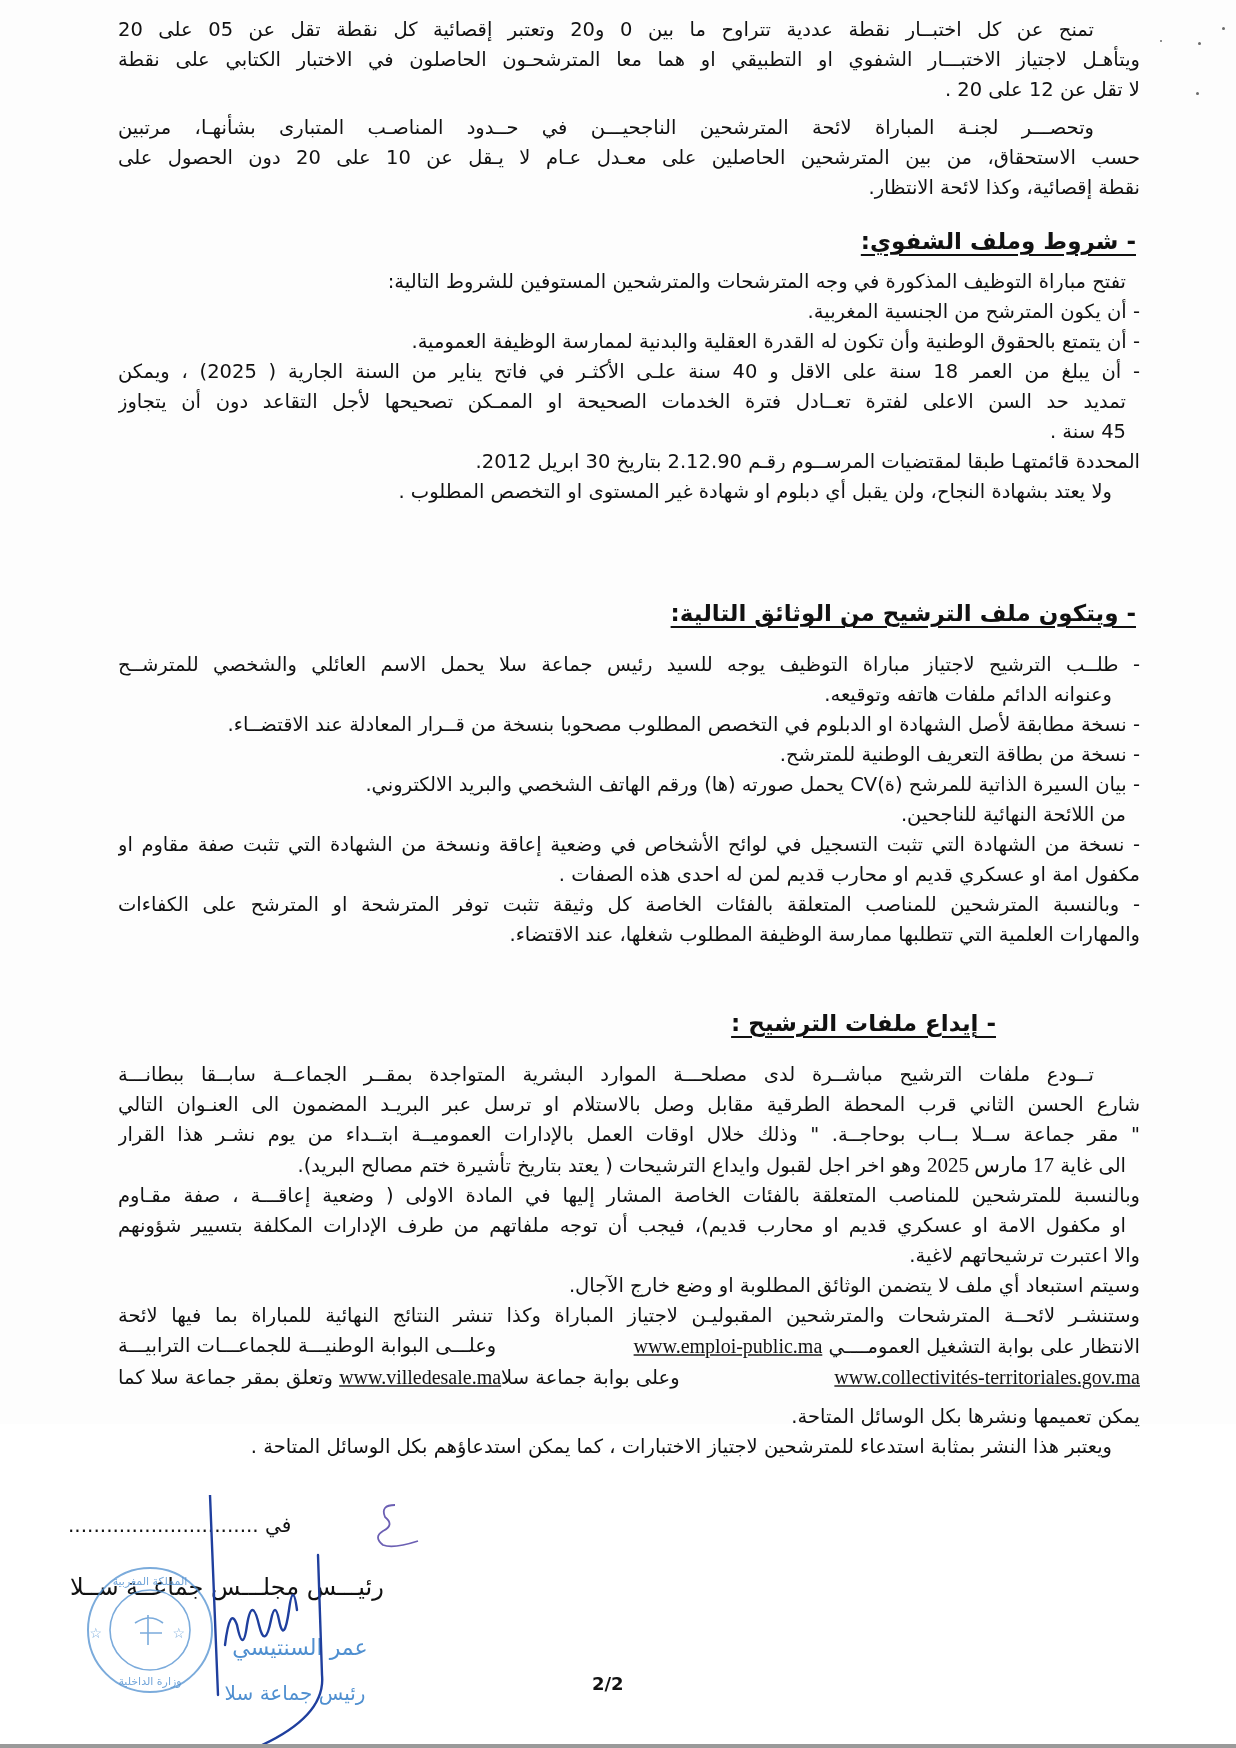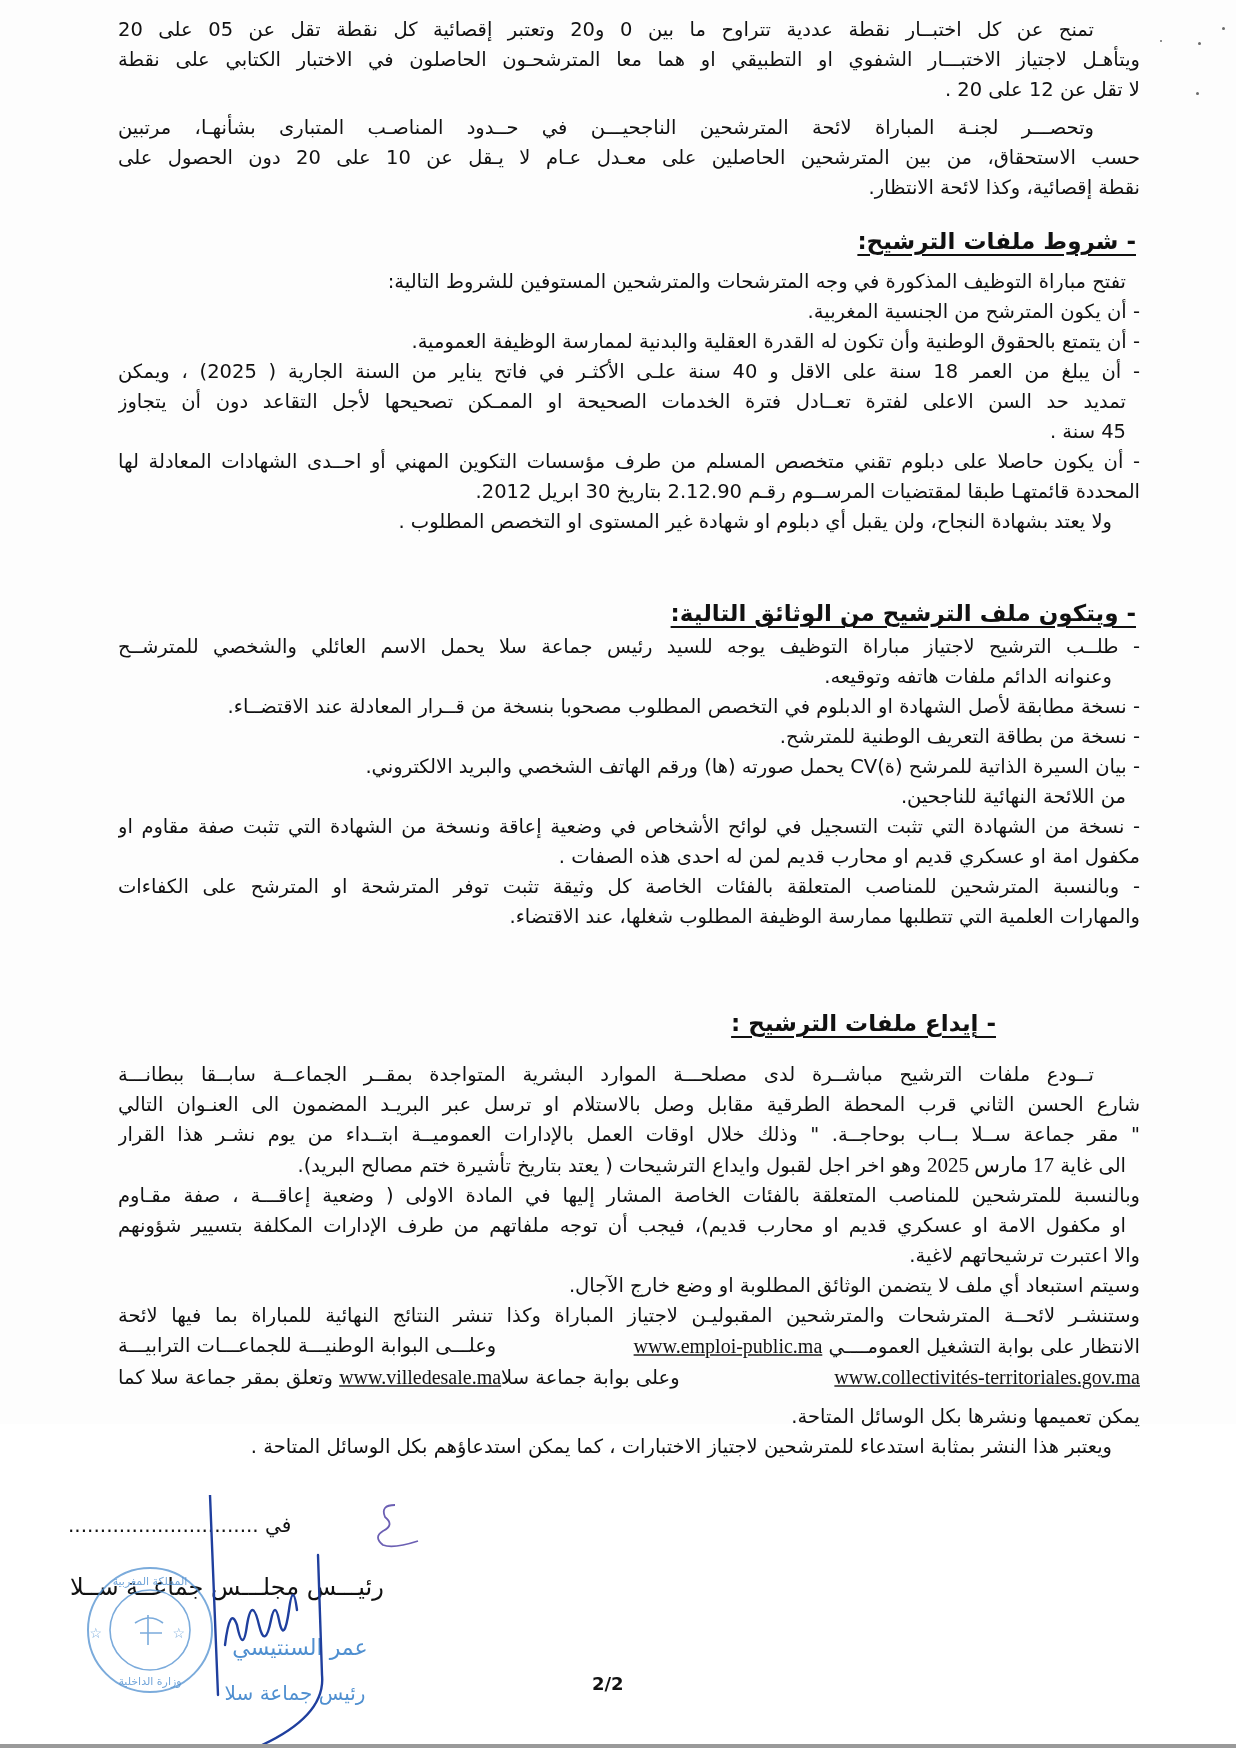--- a/index.html
+++ b/index.html
@@ -39,37 +39,36 @@
     <span class="line j">ويتأهـل لاجتياز الاختبـــار الشفوي او التطبيقي او هما معا المترشحـون الحاصلون في الاختبار الكتابي على نقطة</span>
     <span class="line">لا تقل عن 12 على 20 .</span>
   </div>
 
   <div class="text" style="top:113px;">
     <span class="line j indent">وتحصـــر لجنـة المباراة لائحة المترشحين الناجحيـــن في حــدود المناصـب المتبارى بشأنهـا، مرتبين</span>
     <span class="line j">حسب الاستحقاق، من بين المترشحين الحاصلين على معـدل عـام لا يـقل عن 10 على 20 دون الحصول على</span>
     <span class="line">نقطة إقصائية، وكذا لائحة الانتظار.</span>
   </div>
 
-  <div class="h" style="right:100px;top:228px;">- شروط ملفات الترشيح:</div>
+  <div class="h" style="right:100px;top:228px;">- شروط وملف الشفوي:</div>
 
   <div class="text" style="top:267px;">
     <span class="line indent-xs">تفتح مباراة التوظيف المذكورة في وجه المترشحات والمترشحين المستوفين للشروط التالية:</span>
     <span class="line">- أن يكون المترشح من الجنسية المغربية.</span>
     <span class="line">- أن يتمتع بالحقوق الوطنية وأن تكون له القدرة العقلية والبدنية لممارسة الوظيفة العمومية.</span>
     <span class="line j">- أن يبلغ من العمر 18 سنة على الاقل و 40 سنة علـى الأكثـر في فاتح يناير من السنة الجارية ( 2025) ، ويمكن</span>
     <span class="line j indent-xs">تمديد حد السن الاعلى لفترة تعــادل فترة الخدمات الصحيحة او الممـكن تصحيحها لأجل التقاعد دون أن يتجاوز</span>
     <span class="line indent-xs">45 سنة .</span>
-    <span class="line j">- أن يكون حاصلا على دبلوم تقني متخصص المسلم من طرف مؤسسات التكوين المهني أو احــدى الشهادات المعادلة لها</span>
     <span class="line">المحددة قائمتهـا طبقا لمقتضيات المرســوم رقـم 2.12.90 بتاريخ 30 ابريل 2012.</span>
     <span class="line indent-s">ولا يعتد بشهادة النجاح، ولن يقبل أي دبلوم او شهادة غير المستوى او التخصص المطلوب .</span>
   </div>
 
   <div class="h" style="right:100px;top:600px;">- ويتكون ملف الترشيح من الوثائق التالية:</div>
 
-  <div class="text" style="top:632px;">
+  <div class="text" style="top:650px;">
     <span class="line j">- طلــب الترشيح لاجتياز مباراة التوظيف يوجه للسيد رئيس جماعة سلا يحمل الاسم العائلي والشخصي للمترشــح</span>
     <span class="line indent-s">وعنوانه الدائم ملفات هاتفه وتوقيعه.</span>
     <span class="line">- نسخة مطابقة لأصل الشهادة او الدبلوم في التخصص المطلوب مصحوبا بنسخة من قــرار المعادلة عند الاقتضــاء.</span>
     <span class="line">- نسخة من بطاقة التعريف الوطنية للمترشح.</span>
     <span class="line">- بيان السيرة الذاتية للمرشح (ة)CV يحمل صورته (ها) ورقم الهاتف الشخصي والبريد الالكتروني.</span>
     <span class="line indent-xs">من اللائحة النهائية للناجحين.</span>
     <span class="line j">- نسخة من الشهادة التي تثبت التسجيل في لوائح الأشخاص في وضعية إعاقة ونسخة من الشهادة التي تثبت صفة مقاوم او</span>
     <span class="line">مكفول امة او عسكري  قديم او محارب قديم لمن له احدى هذه الصفات .</span>
     <span class="line j">- وبالنسبة المترشحين للمناصب المتعلقة بالفئات الخاصة كل وثيقة تثبت توفر المترشحة او المترشح على الكفاءات</span>
     <span class="line">والمهارات العلمية التي تتطلبها ممارسة الوظيفة المطلوب شغلها، عند الاقتضاء.</span>

